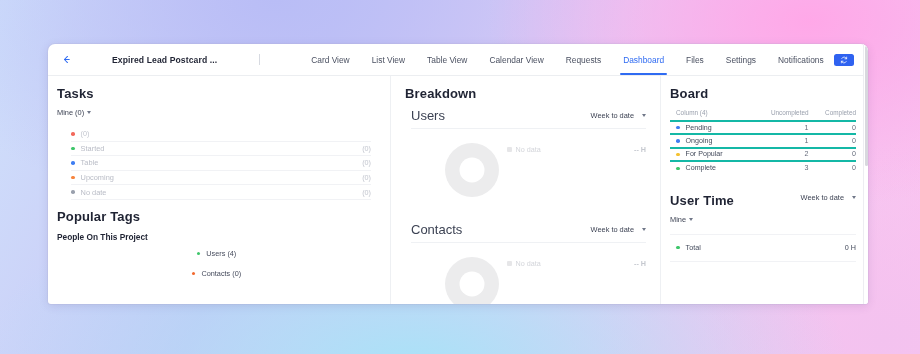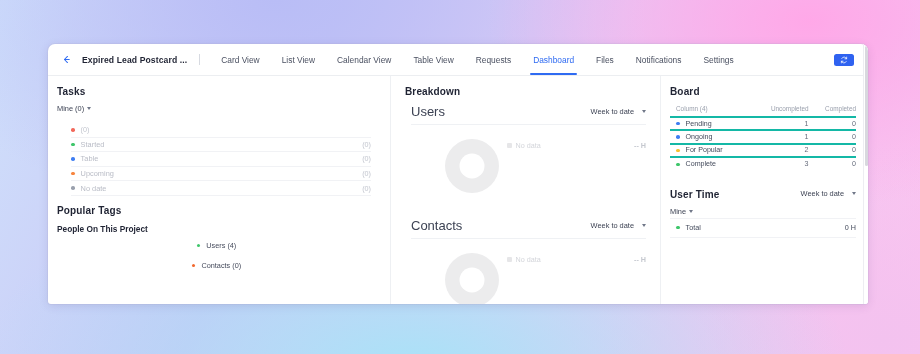--- a/index.html
+++ b/index.html
@@ -32,20 +32,21 @@
     display: block; margin: 2px auto 0; width: 3px; height: 120px;
     border-radius: 3px; background: #d8d8de;
   }
 
   
   .hdr {
     position: relative; height: 32px;
     border-bottom: 1px solid #eceef1;
     display: flex; align-items: center;
     padding: 0 0 0 8px;
+    gap: 30px;
   }
   .back {
     width: 20px; height: 20px; flex: none;
     display: flex; align-items: center; justify-content: center;
     cursor: pointer;
   }
   .back svg { display: block; }
   .proj-title {
     font-size: 8.6px; font-weight: bold; color: #1f2333;
     letter-spacing: .1px; white-space: nowrap;
@@ -79,21 +80,21 @@
   }
   .refresh-btn svg { display: block; }
 
   
   .cols { display: flex; height: calc(100% - 32px); }
   .col-left  { width: 342px; flex: none; padding: 10px 14px 0 9px; }
   .col-mid   { width: 270px; flex: none; border-left: 1px solid #eef0f3; padding: 10px 0 0 0; }
   .col-right { flex: 1; border-left: 1px solid #eef0f3; padding: 10px 12px 0 9px; }
 
   .sec-title {
-    font-size: 10px; font-weight: bold; color: #1f2333;
+    font-size: 13px; font-weight: bold; color: #1f2333;
     letter-spacing: .15px;
   }
   .mine-drop {
     margin-top: 4px; font-size: 7.4px; color: #3c4253;
     display: inline-flex; align-items: center; gap: 3px; cursor: pointer;
   }
   .chev { width: 0; height: 0; border-left: 2.6px solid transparent;
           border-right: 2.6px solid transparent; border-top: 3px solid #707788; }
 
   
@@ -157,23 +158,23 @@
     border-top: 2px solid #14b8a6;
     height: 13.4px; text-align: right; white-space: nowrap;
   }
   .bt td.c0 { text-align: left; padding-left: 6px; }
   .bt tr { cursor: pointer; }
   .cell-name { display: flex; align-items: center; }
   .bt td.num { color: #666c7c; }
 
   .ut-head { margin-top: 18px; display: flex; align-items: flex-start; justify-content: space-between; }
   .ut-total {
-    display: flex; align-items: center; justify-content: space-between;
+    margin-top: 8px; display: flex; align-items: center; justify-content: space-between;
     border-top: 1px solid #f1f2f5; border-bottom: 1px solid #f1f2f5;
-    height: 20px; padding-left: 6px;
+    height: 28px; padding-left: 6px;
   }
   .ut-label { font-size: 7.2px; color: #434a5b; display: flex; align-items: center; }
   .ut-val { font-size: 7.2px; color: #434a5b; }
 </style>
 </head>
 <body>
 
 <div class="window">
 
   <div class="hdr">
@@ -182,27 +183,27 @@
         <path d="M9.4 3.6 5 8l4.4 4.4" fill="none" stroke="#2f6bf2" stroke-width="1.5" stroke-linecap="round" stroke-linejoin="round"></path>
         <path d="M5.2 8H12" stroke="#2f6bf2" stroke-width="1.5" stroke-linecap="round"></path>
       </svg>
     </div>
     <div class="proj-title">Expired Lead Postcard ...</div>
     <div class="hdr-div"></div>
 
     <div class="tabs">
       <div class="tab">Card View</div>
       <div class="tab">List View</div>
+      <div class="tab">Table View</div>
       <div class="tab">Calendar View</div>
-      <div class="tab">Table View</div>
       <div class="tab">Requests</div>
       <div class="tab active">Dashboard</div>
       <div class="tab">Files</div>
+      <div class="tab">Settings</div>
       <div class="tab">Notifications</div>
-      <div class="tab">Settings</div>
     </div>
 
     <div class="refresh-btn">
       <span>
         <svg width="8" height="8" viewBox="0 0 16 16">
           <path d="M13 5.5A5.2 5.2 0 0 0 3.5 5M3 10.5A5.2 5.2 0 0 0 12.5 11" fill="none" stroke="#fff" stroke-width="1.5" stroke-linecap="round"></path>
           <path d="M13.3 2.2v3.4H9.9M2.7 13.8v-3.4h3.4" fill="none" stroke="#fff" stroke-width="1.5" stroke-linecap="round" stroke-linejoin="round"></path>
         </svg>
       </span>
     </div>

